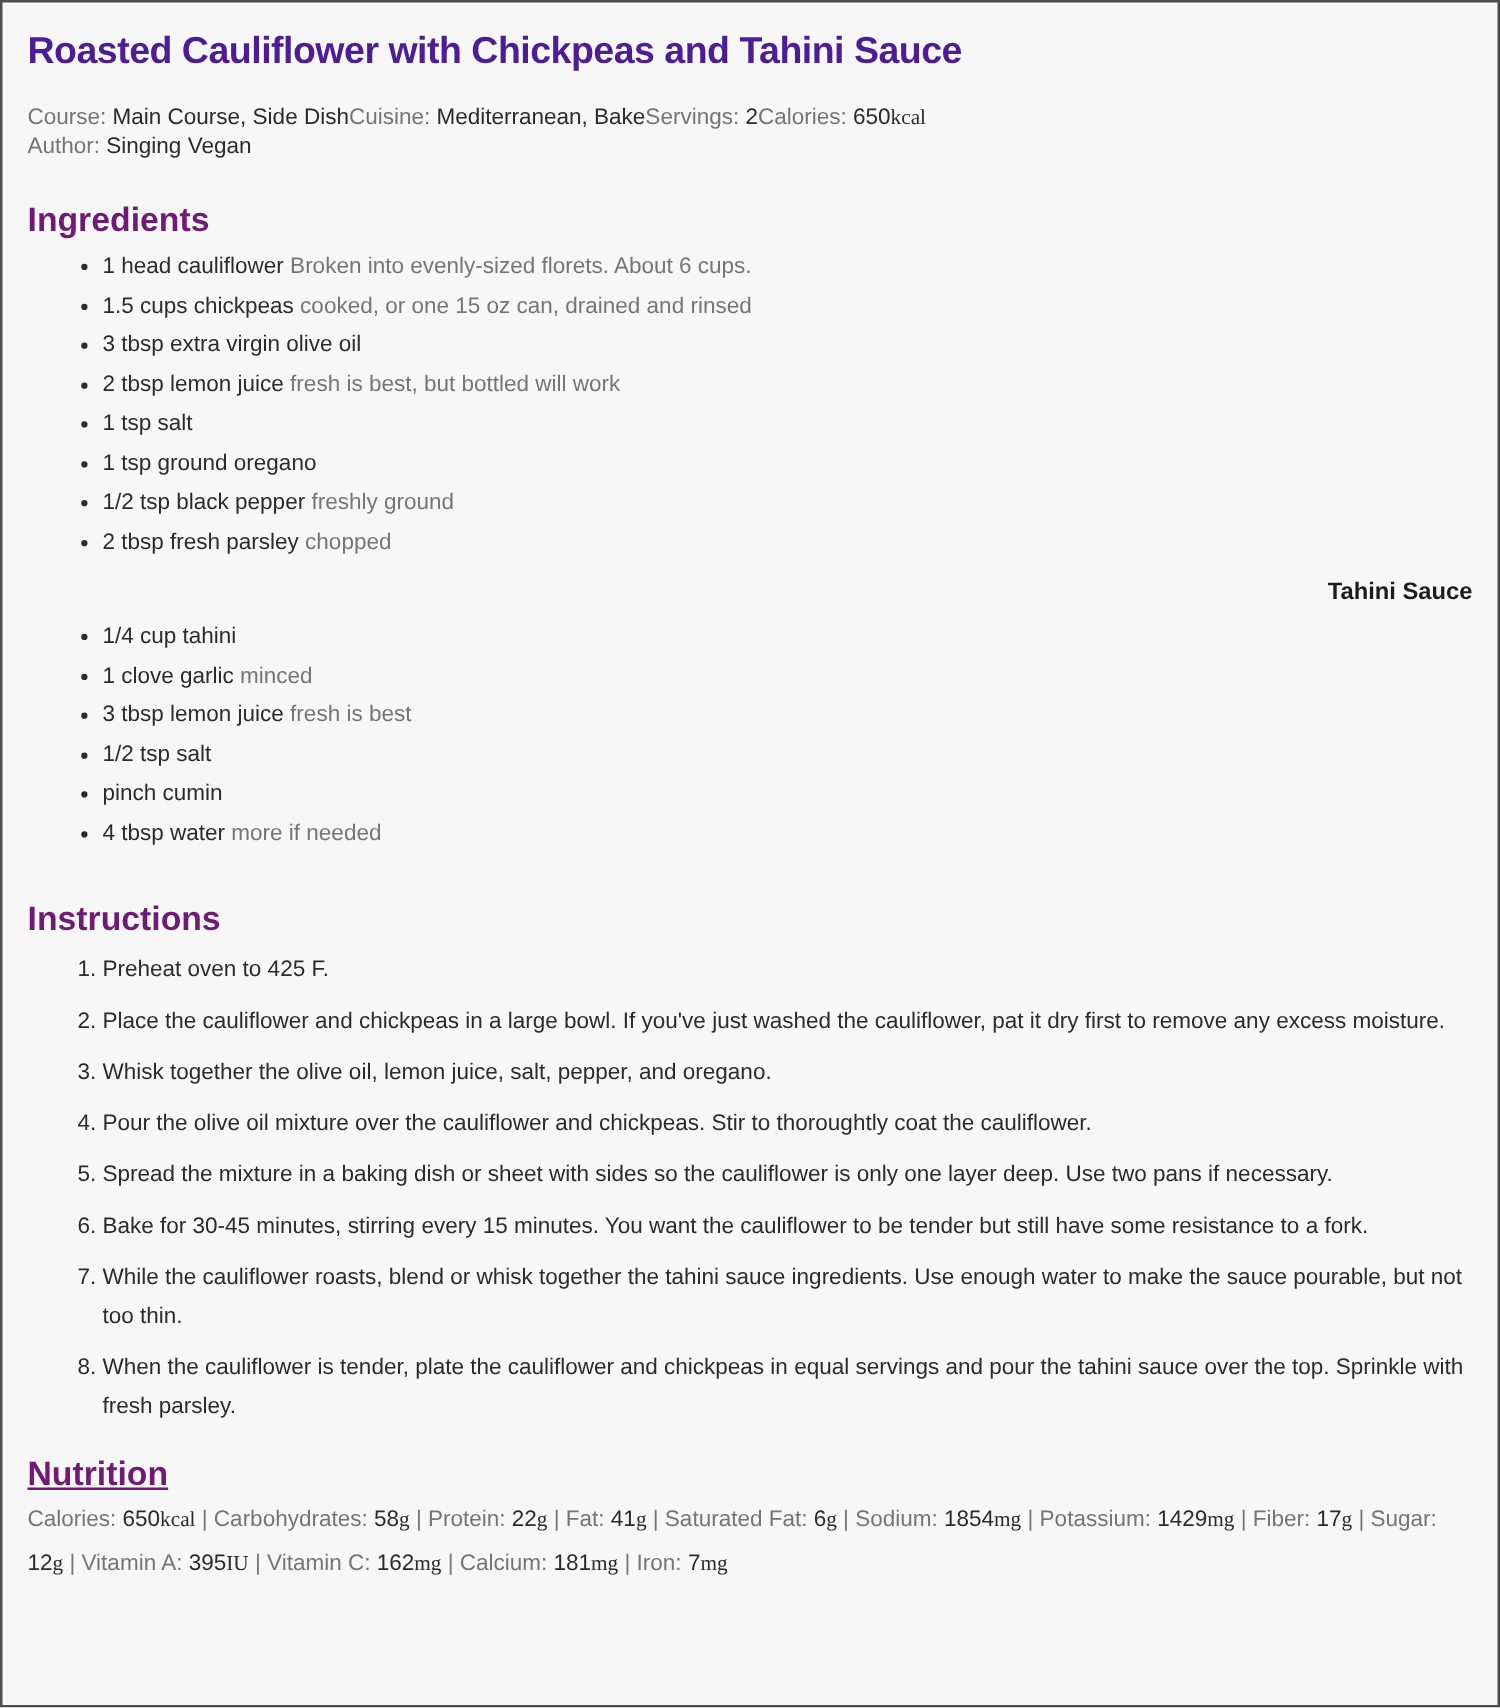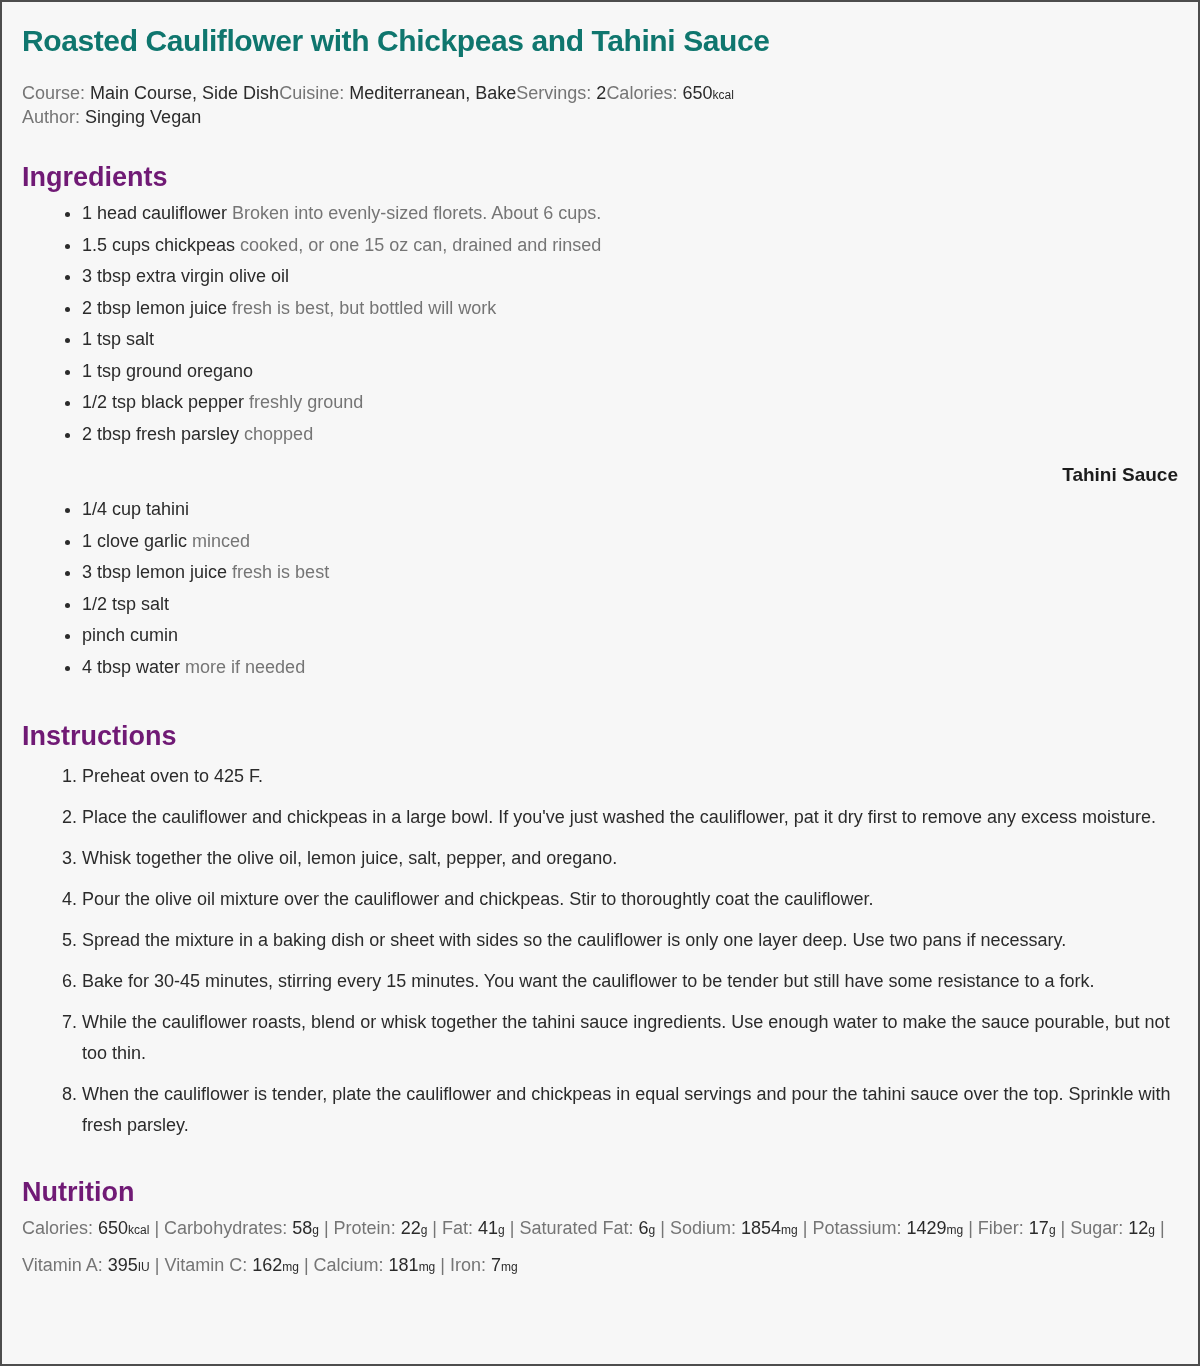--- a/index.html
+++ b/index.html
@@ -23,42 +23,42 @@
     overflow:hidden;
     color:var(--text-dark);
     font-size:18px;
   }
   h1.recipe-title{
     font-size:30px;
     line-height:34px;
     font-weight:700;
     letter-spacing:-0.4px;
     margin:16px 0 0 0;
-    color:#0f766e;
+    color:#4c1d95;
   }
   .meta-row{
     display:flex;
     margin-top:24px;
     line-height:22px;
   }
   .meta-row2{
     line-height:22px;
   }
   .meta-label{color:var(--text-gray);}
   .meta-value{color:var(--text-dark);}
-  .unit{font-size:12px;}
+  .unit{font-size:17px;font-family:Liberation Serif, serif;}
   h2.section-heading{
     font-size:27px;
     line-height:26px;
     font-weight:700;
     margin:36px 0 0 0;
     color:#701a75;
   }
   h2.instructions-heading{margin-top:40px;}
-  h2.nutrition-heading{margin-top:38px;}
+  h2.nutrition-heading{margin-top:26px;text-decoration:underline;}
   h3.subsection-heading{
     font-size:19px;
     line-height:22px;
     font-weight:700;
     margin:14px 0 0 0;
     color:#1c1c1c;
     text-align:right;
   }
   ul.bullet-list{
     margin:8px 0 0 0;

